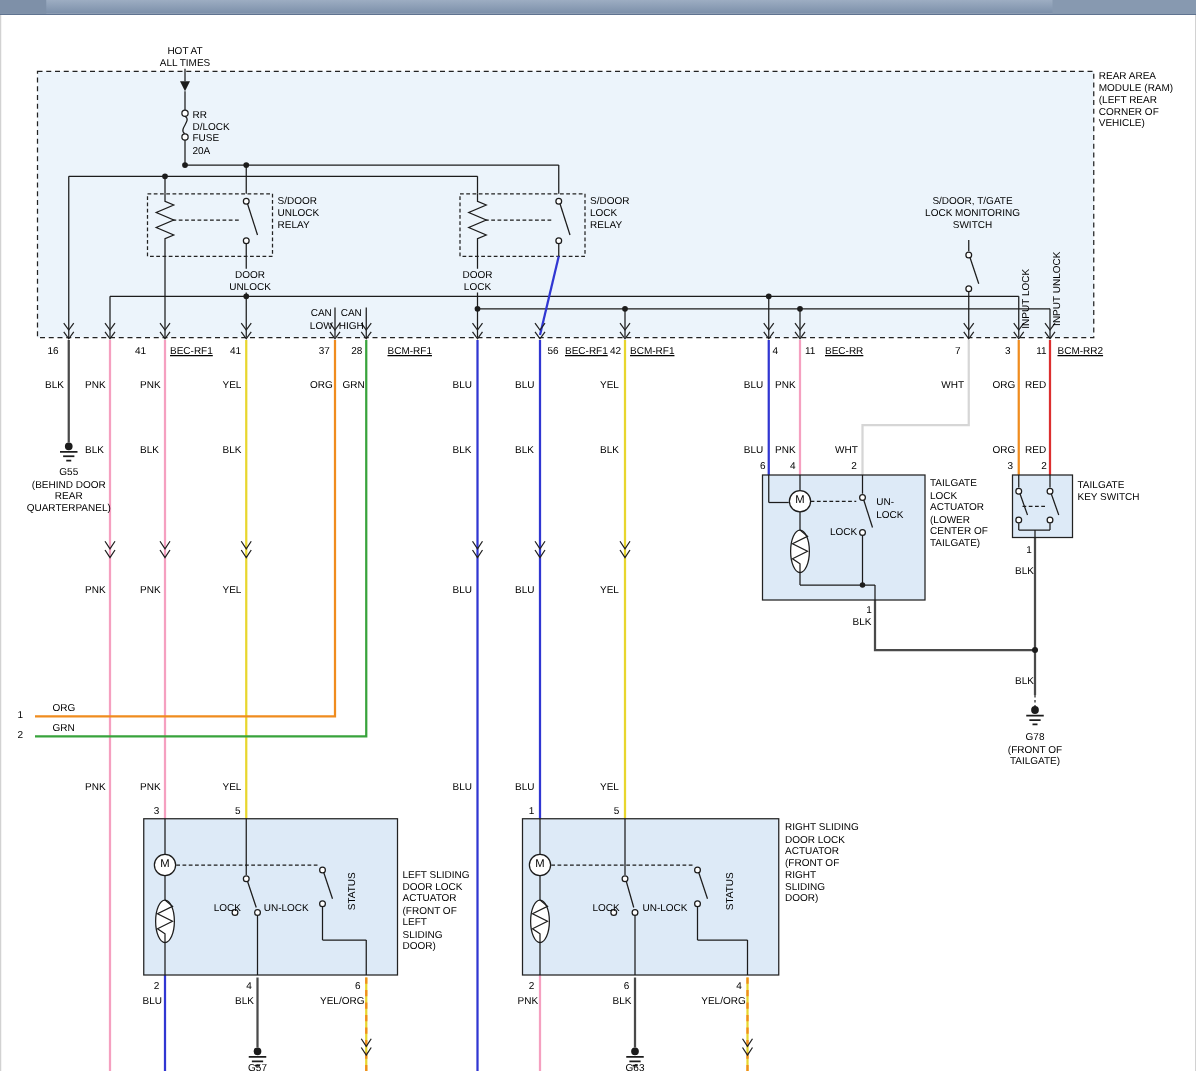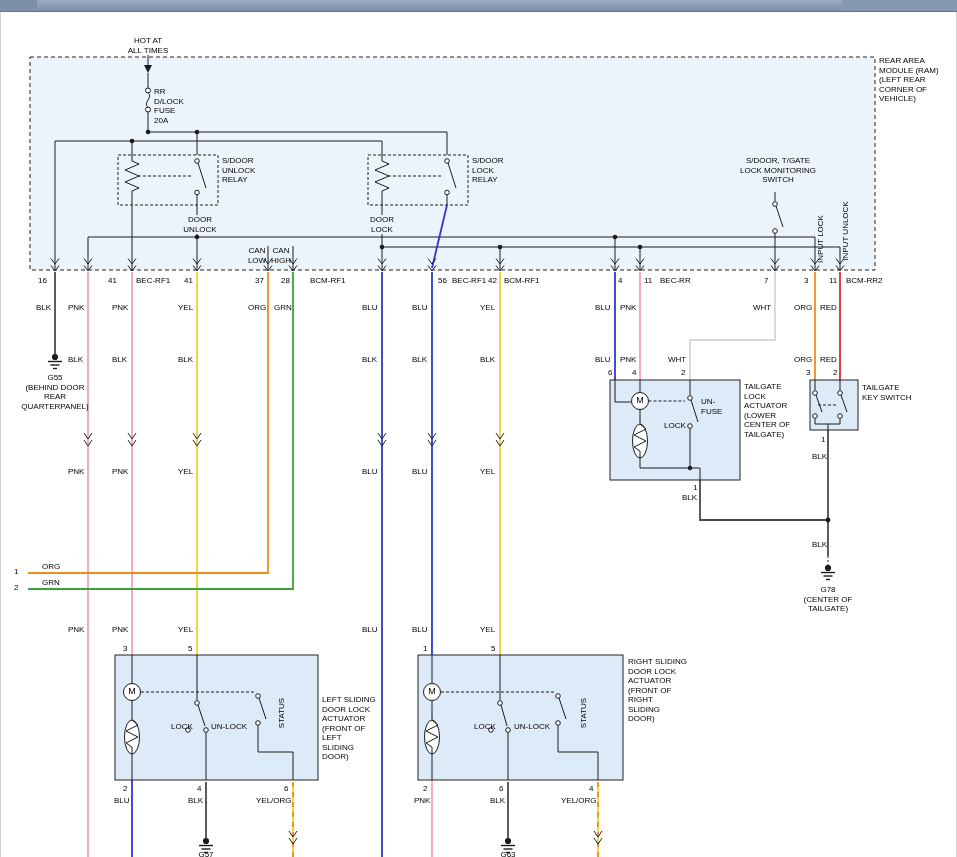--- a/index.html
+++ b/index.html
@@ -6,21 +6,21 @@
   .stage{position:relative;width:957px;height:857px;overflow:hidden;background:#fff;
          font-family:"Liberation Sans","DejaVu Sans",sans-serif;
          box-shadow:inset 1px 0 #d2d2d2, inset -1px 0 #d2d2d2;}
   .topbar{position:absolute;left:0;top:0;width:957px;height:11px;
           background:linear-gradient(180deg,#9dadc2,#7b8fa9);border-bottom:1px solid #5f7390;}
   .topbar .seg-left{position:absolute;left:0;top:0;width:37px;height:11px;background:#7e90a8;}
   .topbar .seg-right{position:absolute;right:0;top:0;width:115px;height:11px;background:#8799b0;}
   svg.diagram{position:absolute;left:0;top:0;}
   .lb{position:absolute;font-size:8px;line-height:9.5px;color:#000;white-space:pre-line;}
   .c{transform:translateX(-50%);text-align:center;}
-  .u{}
+  .u{text-decoration:underline;}
   .v{transform:translate(-50%,-50%) rotate(-90deg);white-space:nowrap;}
   .m{font-size:9px;transform:translate(-50%,-55%);}
   .bg{background:#ecf4fb;padding:0 1px;}
 </style>
 </head>
 <body>
 
 <div class="stage">
 
   <div class="topbar">
@@ -369,21 +369,21 @@
   <div class="lb" style="left:490px;top:796px">BLK</div>
   <div class="lb" style="left:561px;top:796px">YEL/ORG</div>
 
   <div class="lb c" style="left:55px;top:373px">G55
 (BEHIND DOOR
 REAR
 QUARTERPANEL)</div>
   <div class="lb c" style="left:206px;top:850px">G57</div>
   <div class="lb c" style="left:508px;top:850px">G63</div>
   <div class="lb c" style="left:828px;top:585px">G78
-(CENTER OF
+(FRONT OF
 TAILGATE)</div>
 
   <div class="lb" style="left:744px;top:382px">TAILGATE
 LOCK
 ACTUATOR
 (LOWER
 CENTER OF
 TAILGATE)</div>
   <div class="lb" style="left:862px;top:383px">TAILGATE
 KEY SWITCH</div>
@@ -403,21 +403,21 @@
 DOOR)</div>
 
   <div class="lb" style="left:693px;top:483px">1</div>
   <div class="lb" style="left:682px;top:493px">BLK</div>
   <div class="lb" style="left:821px;top:435px">1</div>
   <div class="lb" style="left:812px;top:452px">BLK</div>
   <div class="lb" style="left:812px;top:540px">BLK</div>
 
   <div class="lb" style="left:664px;top:421px">LOCK</div>
   <div class="lb" style="left:701px;top:397px">UN-
-FUSE</div>
+LOCK</div>
   <div class="lb" style="left:171px;top:722px">LOCK</div>
   <div class="lb" style="left:211px;top:722px">UN-LOCK</div>
   <div class="lb" style="left:474px;top:722px">LOCK</div>
   <div class="lb" style="left:514px;top:722px">UN-LOCK</div>
   <div class="lb v" style="left:282px;top:713px">STATUS</div>
   <div class="lb v" style="left:584px;top:713px">STATUS</div>
 
   <div class="lb" style="left:14px;top:567px">1</div>
   <div class="lb" style="left:42px;top:562px">ORG</div>
   <div class="lb" style="left:14px;top:583px">2</div>

